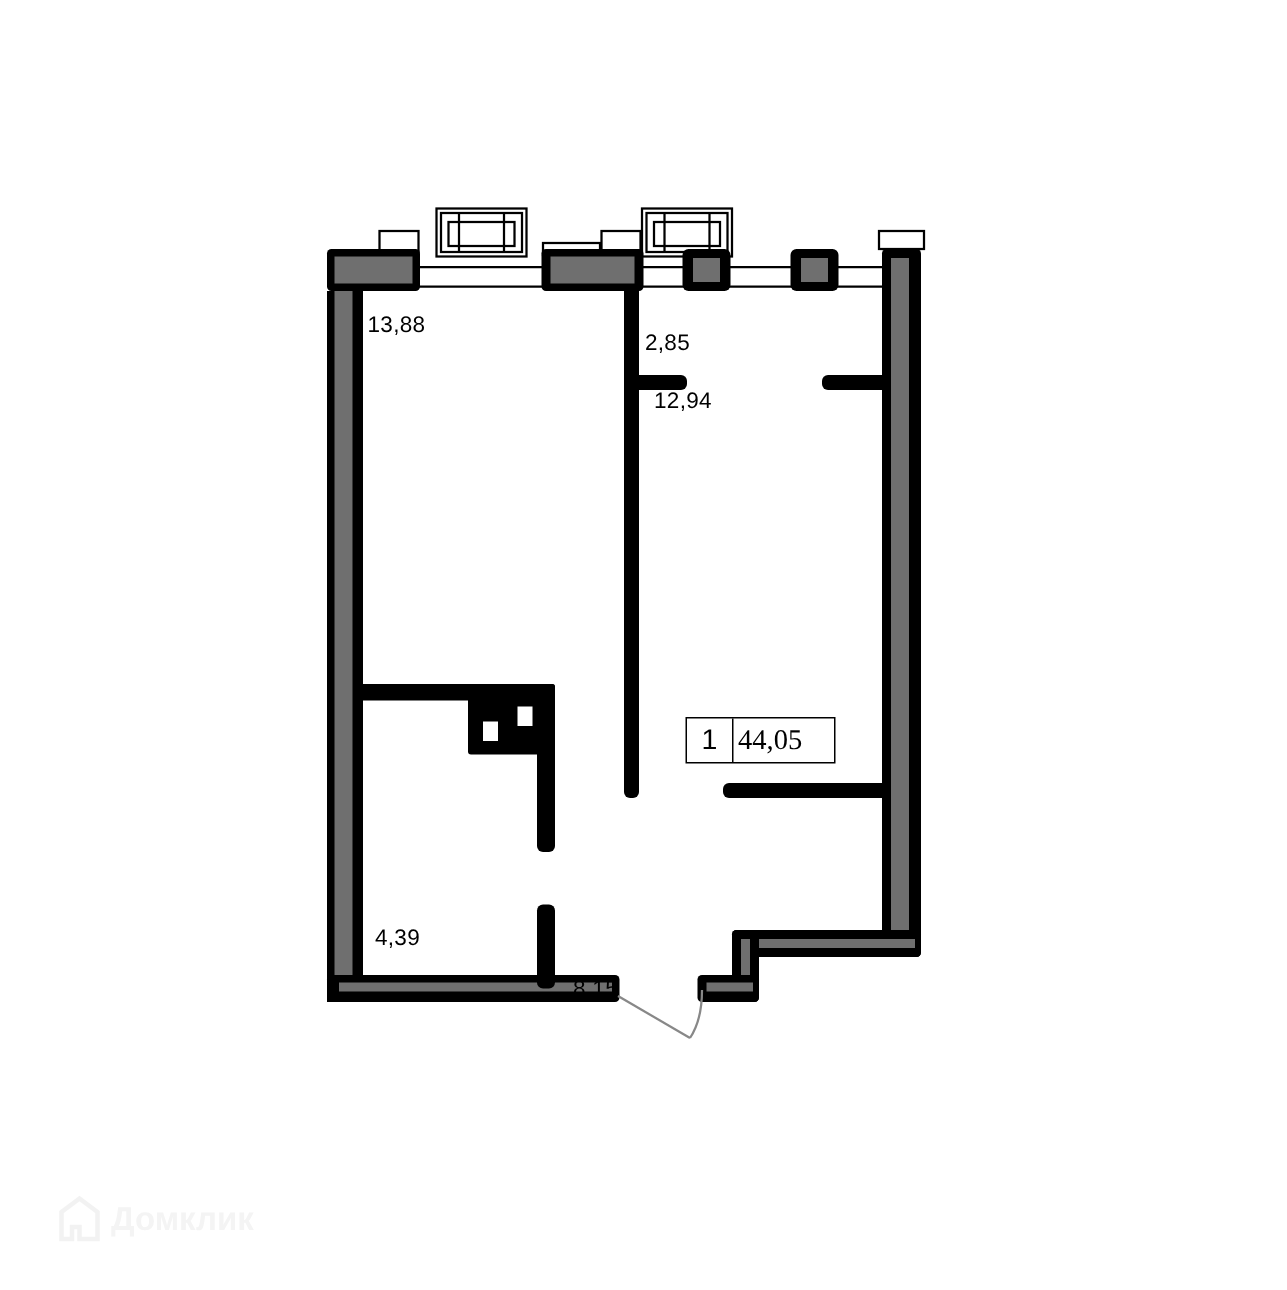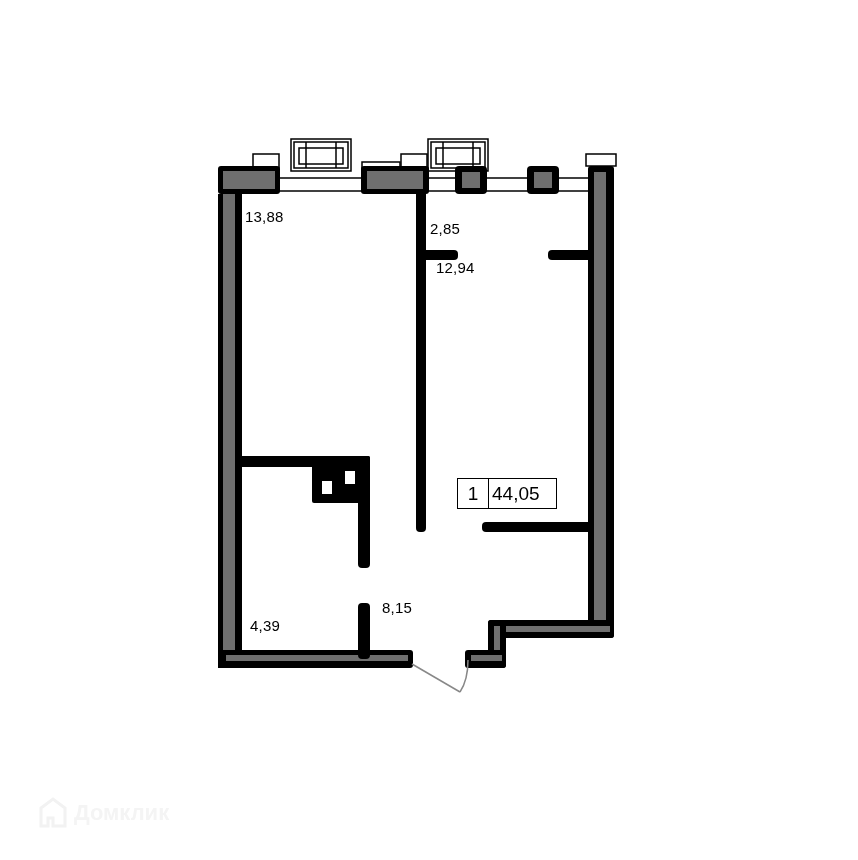--- a/index.html
+++ b/index.html
@@ -2,21 +2,21 @@
 <html><head>
   <meta charset="utf-8">
   <style>
     html, body { margin: 0; padding: 0; background: #ffffff; }
     body { width: 858px; height: 860px; position: relative; overflow: hidden; font-family: "Liberation Sans", sans-serif; }
     .plan { position: absolute; left: 0; top: 0; width: 858px; height: 860px; }
     .room-label { position: absolute; font-size: 15px; color: #000; line-height: 1; letter-spacing: 0.2px; }
     .summary { position: absolute; left: 457px; top: 478px; height: 29px; display: flex; border: 1.5px solid #000; background: #fff; }
     .summary .cell { font-size: 19px; display: flex; align-items: center; justify-content: center; padding: 0 4px; line-height: 1; }
     .summary .rooms { width: 22px; border-right: 1.5px solid #000; }
-    .summary .area { width: 60px; justify-content: flex-start; padding-left: 3px; }
+    .summary .area { width: 60px; justify-content: flex-start; padding-left: 3px; font-family: Liberation Serif, serif; }
     .watermark { position: absolute; left: 38px; top: 796px; display: flex; align-items: center; gap: 6px; color: #f4f4f4; font-weight: bold; font-size: 22px; }
     .watermark svg { display: block; }
   </style>
 </head>
 <body>
 
 <svg class="plan" width="858" height="860" viewBox="0 0 858 860" xmlns="http://www.w3.org/2000/svg">
 
   <g stroke="#000" stroke-width="1.5" fill="#fff">
     <rect x="253" y="154" width="26" height="14"></rect>
@@ -101,21 +101,21 @@
   <g stroke="#888" stroke-width="1.5" fill="none">
     <line x1="412" y1="664" x2="460" y2="692"></line>
     <path d="M460 692 Q 468 680 468 660"></path>
   </g>
 </svg>
 
 <div class="room-label" style="left:245px; top:209px;">13,88</div>
 <div class="room-label" style="left:430px; top:221px;">2,85</div>
 <div class="room-label" style="left:436px; top:260px;">12,94</div>
 <div class="room-label" style="left:250px; top:618px;">4,39</div>
-<div class="room-label" style="left:382px; top:600px;">8,15</div>
+<div class="room-label" style="left:382px; top:652px;">8,15</div>
 
 <div class="summary">
   <div class="cell rooms">1</div>
   <div class="cell area">44,05</div>
 </div>
 
 <div class="watermark">
   <svg width="30" height="34" viewBox="0 0 30 34">
     <path d="M3 12 L15 3 L27 12 L27 30 L15 30 L15 22 L10 22 L10 30 L3 30 Z" fill="none" stroke="#f2f2f2" stroke-width="3"></path>
   </svg>

